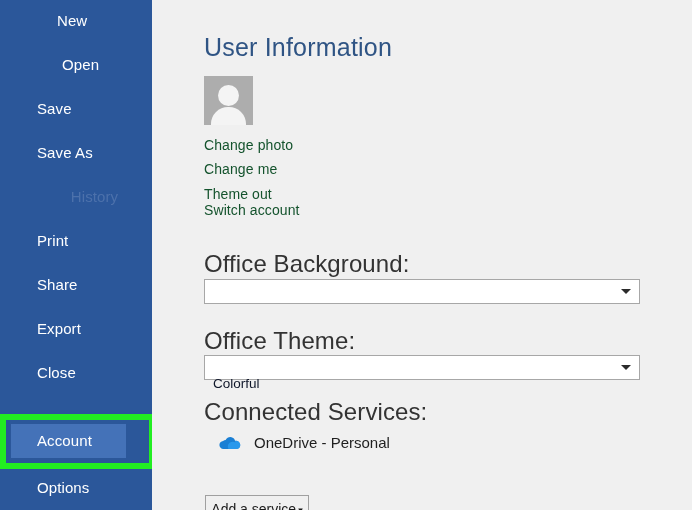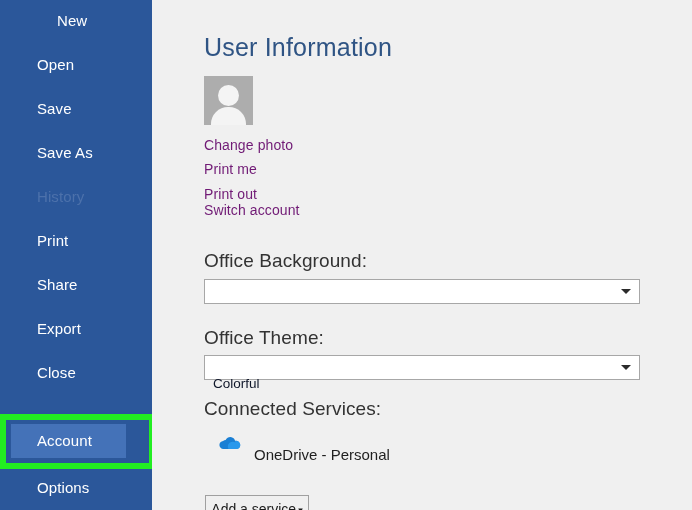--- a/index.html
+++ b/index.html
@@ -36,20 +36,21 @@
     line-height: 34px;
     color: #ffffff;
     font-size: 15px;
     padding-left: 37px;
     box-sizing: border-box;
     white-space: nowrap;
     letter-spacing: 0.1px;
   }
   .nav-item.disabled {
     color: #4c71ab;
+    text-align: center;
   }
   .nav-item.selected {
     background: #4472b8;
     left: 11px;
     width: 115px;
     padding-left: 26px;
   }
 
   
   #account-highlight {
@@ -117,29 +118,29 @@
     width: 35px;
     height: 28px;
     border-radius: 17px 17px 0 0;
     background: #f4f4f4;
   }
 
   .acct-link {
     position: absolute;
     left: 52px;
     font-size: 14px;
-    color: #701a75;
+    color: #14532d;
     white-space: nowrap;
     letter-spacing: 0.1px;
   }
 
   .section-label {
     position: absolute;
     left: 52px;
-    font-size: 19px;
+    font-size: 24px;
     color: #333333;
     white-space: nowrap;
     letter-spacing: 0.1px;
   }
 
   .combo {
     position: absolute;
     left: 52px;
     width: 436px;
     height: 25px;
@@ -178,21 +179,21 @@
   #onedrive-icon {
     position: absolute;
     left: 0;
     top: 3px;
     width: 26px;
     height: 16px;
   }
   #onedrive-label {
     position: absolute;
     left: 36px;
-    top: 12px;
+    top: 0;
     line-height: 22px;
     font-size: 15px;
     color: #1f1f1f;
     white-space: nowrap;
   }
 
   #add-service-btn {
     position: absolute;
     left: 53px;
     top: 483px;
@@ -216,21 +217,21 @@
   }
 </style>
 </head>
 <body>
 
 <div id="app">
 
   <div id="sidebar">
 
     <div class="nav-item" style="top:4px;margin-left:20px;">New</div>
-    <div class="nav-item" style="top:48px;">Open</div>
+    <div class="nav-item" style="top:48px;margin-left:25px;">Open</div>
     <div class="nav-item" style="top:92px;">Save</div>
     <div class="nav-item" style="top:136px;">Save As</div>
     <div class="nav-item disabled" style="top:180px;">History</div>
     <div class="nav-item" style="top:224px;">Print</div>
     <div class="nav-item" style="top:268px;">Share</div>
     <div class="nav-item" style="top:312px;">Export</div>
     <div class="nav-item" style="top:356px;">Close</div>
     <div class="nav-item selected" style="top:424px;">Account</div>
     <div class="nav-item" style="top:471px;">Options</div>
 
@@ -243,22 +244,22 @@
   <div id="content">
 
     <div id="page-title">User Information</div>
 
     <div id="avatar">
       <div class="head"></div>
       <div class="body"></div>
     </div>
 
     <div class="acct-link" style="top:137px;">Change photo</div>
-    <div class="acct-link" style="top:161px;">Print me</div>
-    <div class="acct-link" style="top:186px;">Print out</div>
+    <div class="acct-link" style="top:161px;">Change me</div>
+    <div class="acct-link" style="top:186px;">Theme out</div>
     <div class="acct-link" style="top:202px;">Switch account</div>
 
     <div class="section-label" style="top:250px;">Office Background:</div>
     <div class="combo" style="top:279px;">
       <span class="combo-value"></span>
       <span class="combo-arrow"></span>
     </div>
 
     <div class="section-label" style="top:327px;">Office Theme:</div>
     <div class="combo" style="top:355px;">

